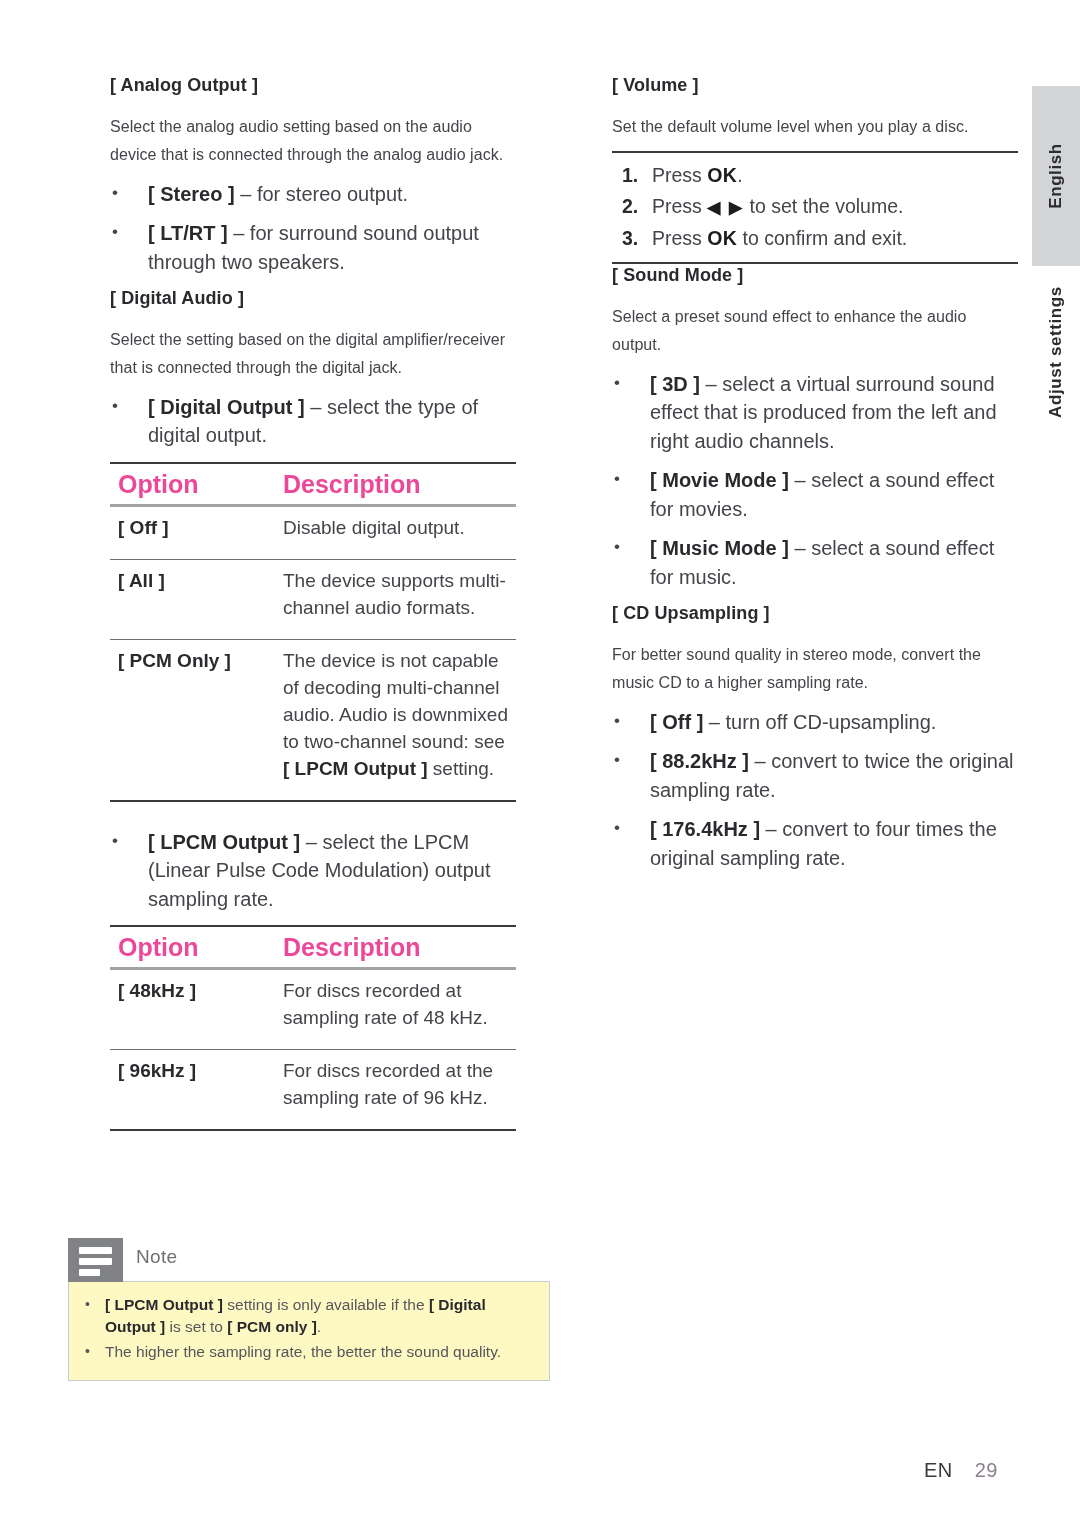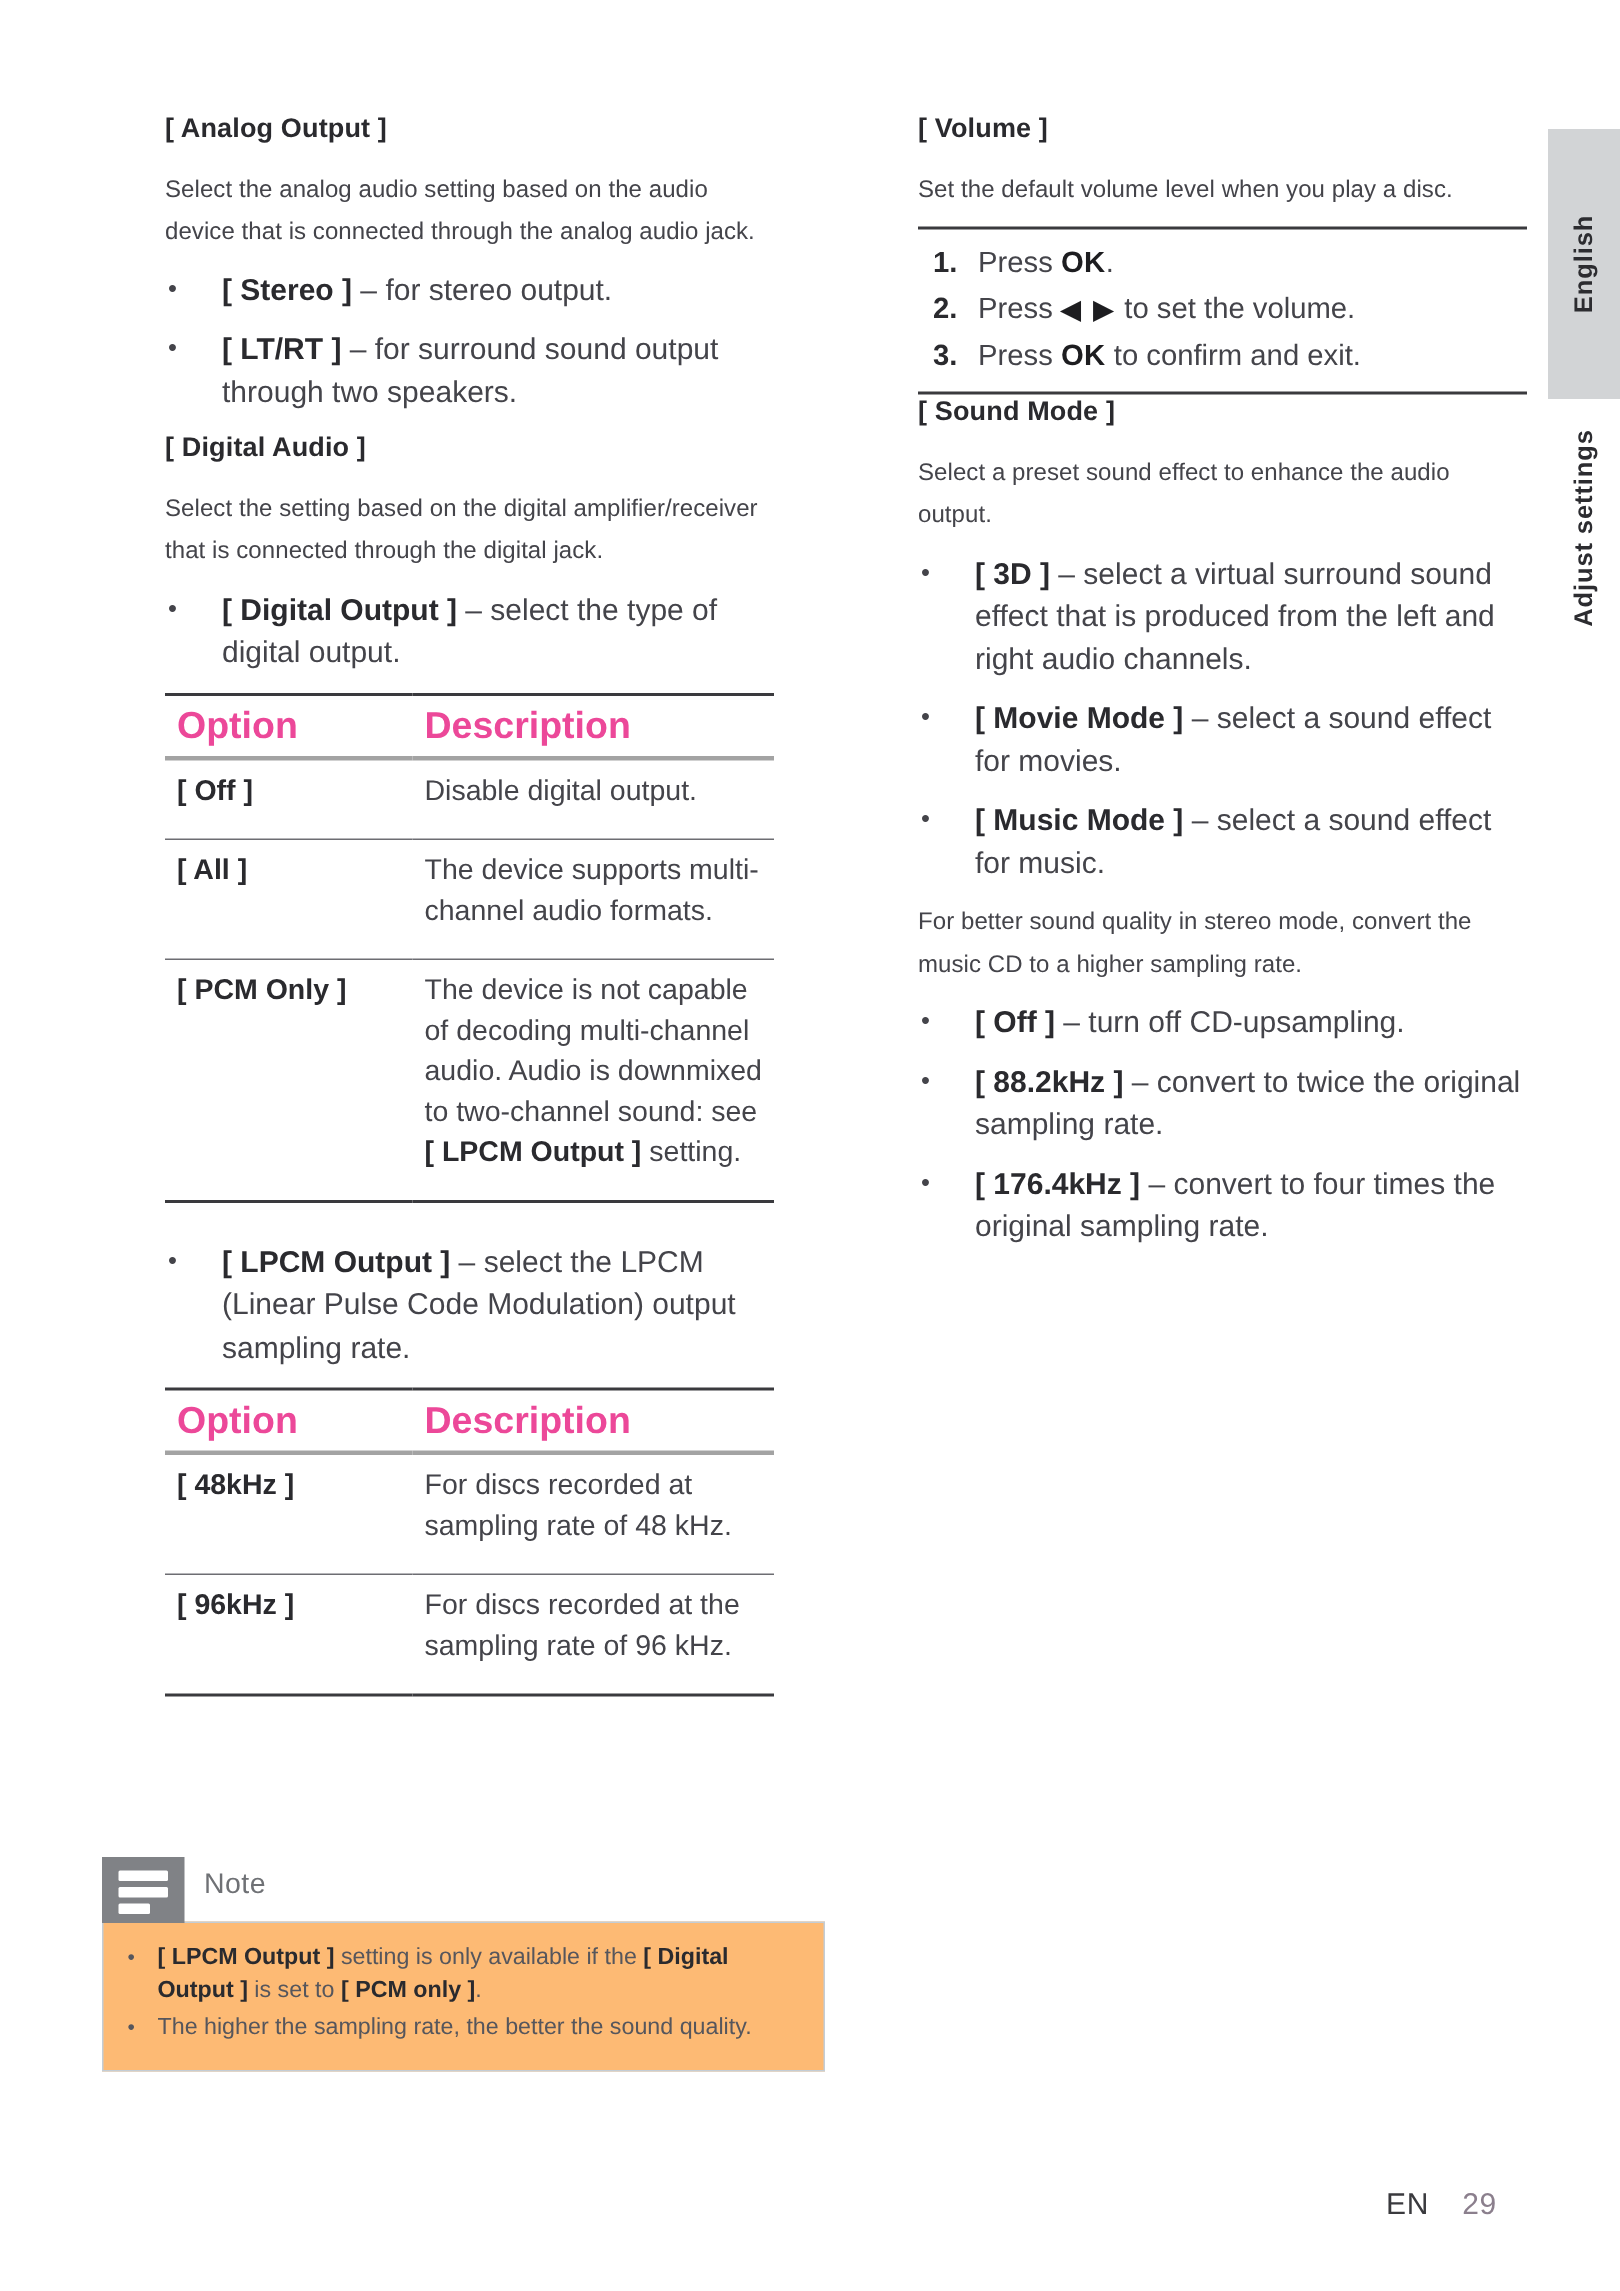--- a/index.html
+++ b/index.html
@@ -182,21 +182,21 @@
     left: 68px; top: 8px;
     font-size: 19px;
     color: #6f7175;
     letter-spacing: 0.3px;
   }
   .note-body {
     border: 1px solid #c3cdd6;
     border-top: 1px solid #c3cdd6;
     padding: 12px 14px 14px 10px;
     margin-top: -1px;
-    background: #fdba74;
+    background: #fef9c3;
   }
   ul.note-list { list-style: none; margin: 0; padding: 0; }
   ul.note-list > li {
     position: relative;
     font-size: 15.5px;
     line-height: 22px;
     color: #56565c;
     padding-left: 26px;
     margin-bottom: 3px;
   }
@@ -340,20 +340,21 @@
         <span class="b">[ 3D ]</span><span> – select a virtual surround sound effect that is produced from the left and right audio channels.</span>
       </li>
       <li>
         <span class="b">[ Movie Mode ]</span><span> – select a sound effect for movies.</span>
       </li>
       <li>
         <span class="b">[ Music Mode ]</span><span> – select a sound effect for music.</span>
       </li>
     </ul>
 
+    <h2 class="section-head head-gap">[ CD Upsampling ]</h2>
     <p class="body">For better sound quality in stereo mode, convert the music CD to a higher sampling rate.</p>
 
     <ul class="bullets">
       <li>
         <span class="b">[ Off ]</span><span> – turn off CD-upsampling.</span>
       </li>
       <li>
         <span class="b">[ 88.2kHz ]</span><span> – convert to twice the original sampling rate.</span>
       </li>
       <li>

